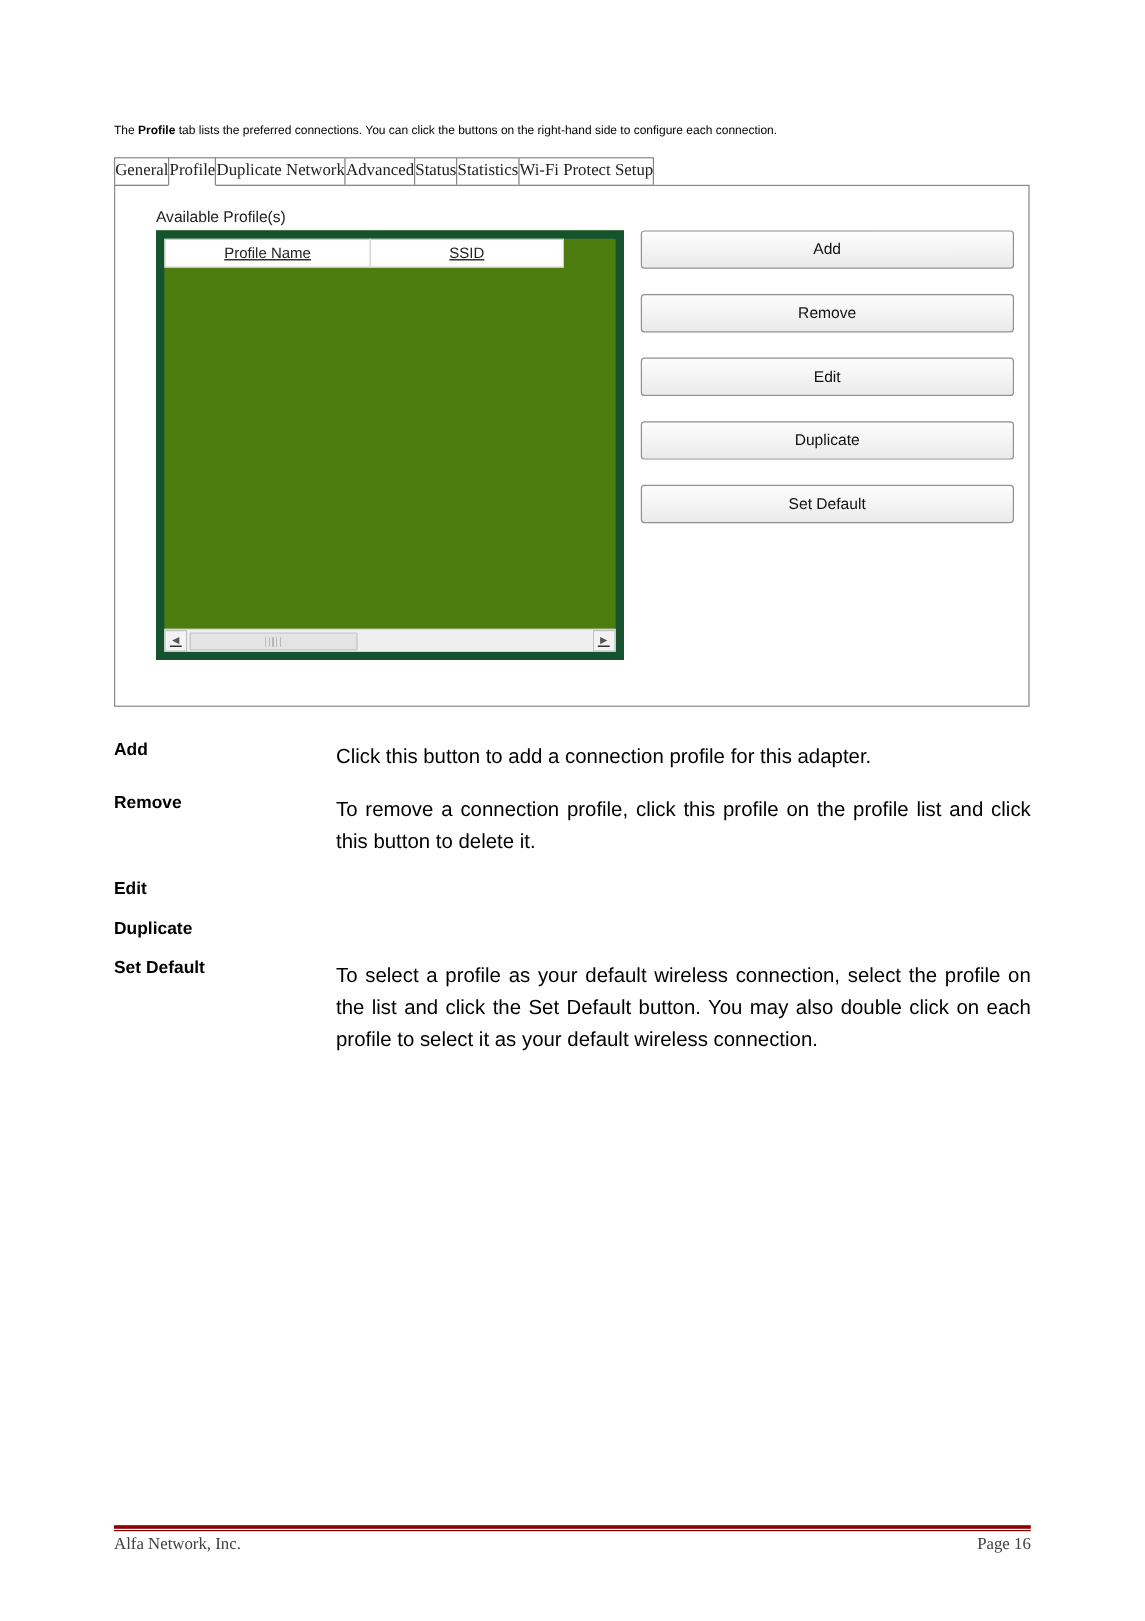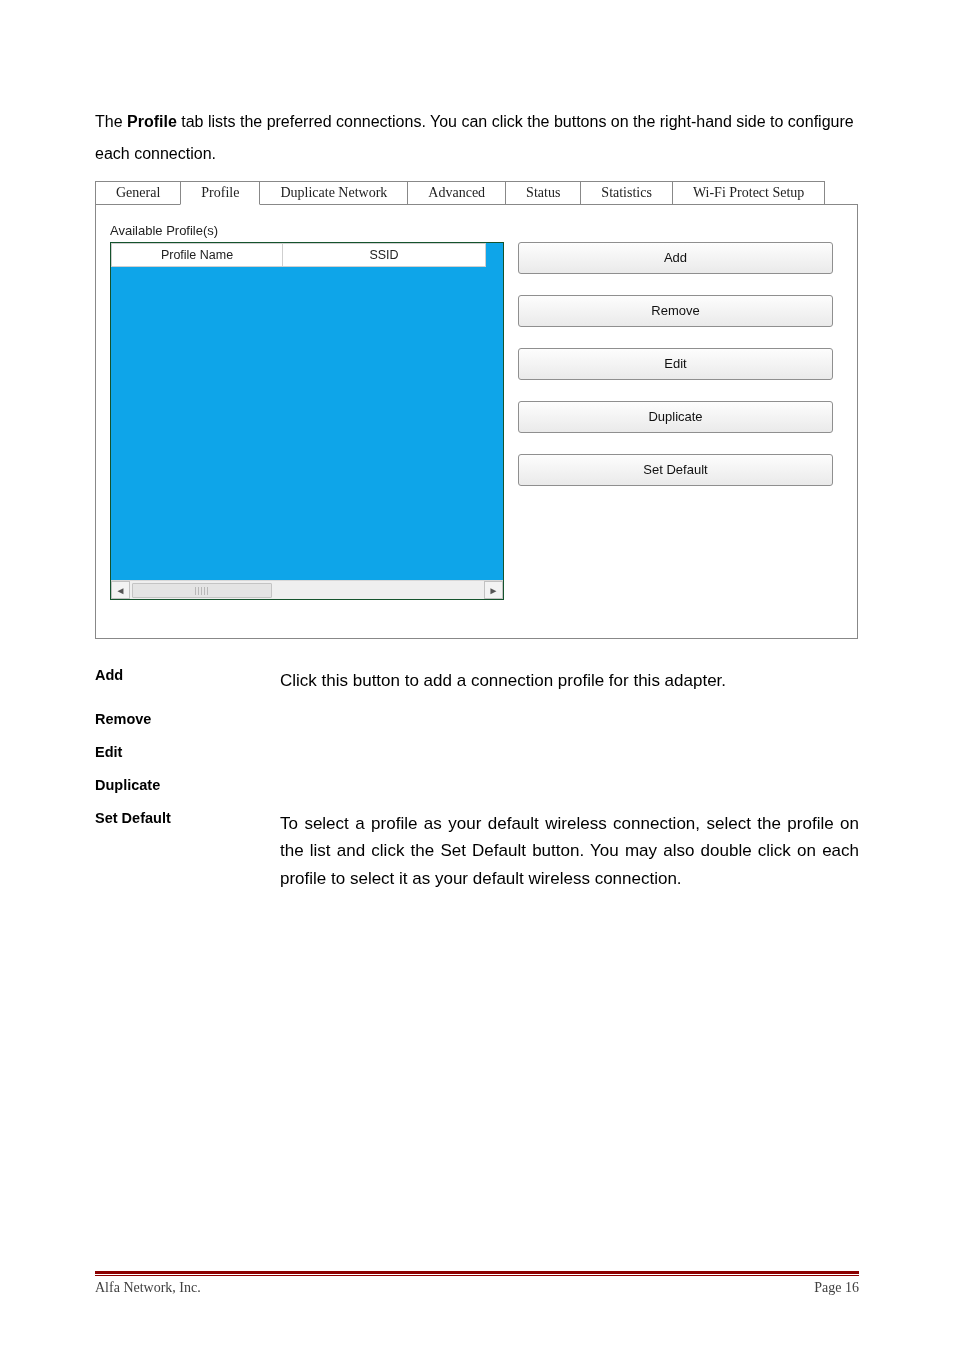--- a/index.html
+++ b/index.html
@@ -6,90 +6,91 @@
     body {
       margin: 0;
       font-family: Verdana, Geneva, sans-serif;
       background: #fff;
       width: 954px;
       height: 1351px;
       position: relative;
       padding: 90px 95px 0 95px;
     }
     .intro {
-      font-size: 16px;
+      font-size: 10px;
       line-height: 2;
       color: #000;
       margin-bottom: 10px;
     }
     .bold { font-weight: bold; }
     .tabset {
       display: flex;
       align-items: flex-end;
       position: relative;
       height: 24px;
     }
     .tab {
       font-family: "Times New Roman", serif;
       font-size: 14px;
-      padding: 3px 20px;
+      padding: 3px 0;
       border: 1px solid #888;
       background: #fff;
       position: relative;
       top: 1px;
       margin-right: -1px;
       color: #222;
     }
     .tab.active {
       border-bottom: 1px solid #fff;
       z-index: 2;
     }
     .tab-panel {
       border: 1px solid #888;
-      padding: 12px 12px 12px 0;
+      padding: 12px 12px 12px 20px;
       background: #fff;
       width: 763px;
       height: 435px;
       position: relative;
     }
     .available-label {
       font-family: Tahoma, sans-serif;
       font-size: 13px;
       color: #222;
       margin: 6px 0 4px 14px;
     }
     .profile-row {
       display: flex;
       gap: 14px;
       margin-left: 14px;
     }
     .listbox {
       width: 394px;
       height: 358px;
-      border: 1px solid #14532d;
-      background: #0ea5e9;
+      border: 7px solid #14532d;
+      background: #4d7c0f;
       position: relative;
       display: flex;
       flex-direction: column;
+      text-decoration: underline;
     }
     .list-header {
       display: flex;
       height: 24px;
     }
     .col {
       border: 1px solid #cfcfcf;
       background: #fff;
       font-family: Tahoma, sans-serif;
       font-size: 12.5px;
       color: #222;
       text-align: center;
       line-height: 22px;
     }
     .col1 { width: 172px; }
-    .col2 { width: 204px; margin-left: -1px; }
+    .col2 { width: 162px; margin-left: -1px; }
     .list-body { flex: 1; }
     .h-scrollbar {
       height: 19px;
       display: flex;
       align-items: stretch;
       background: #f0f0f0;
       border-top: 1px solid #d8d8d8;
     }
     .sb-btn {
       width: 19px;
@@ -234,20 +235,21 @@
   </div>
 </div>
 
 <div class="defs">
   <div class="def-row">
     <div class="def-term">Add</div>
     <div class="def-body">Click this button to add a connection profile for this adapter.</div>
   </div>
   <div class="def-row">
     <div class="def-term">Remove</div>
+    <div class="def-body">To remove a connection profile, click this profile on the profile list and click this button to delete it.</div>
   </div>
   <div class="def-row">
     <div class="def-term">Edit</div>
   </div>
   <div class="def-row">
     <div class="def-term">Duplicate</div>
   </div>
   <div class="def-row">
     <div class="def-term">Set Default</div>
     <div class="def-body">To select a profile as your default wireless connection, select the profile on the list and click the Set Default button. You may also double click on each profile to select it as your default wireless connection.</div>

